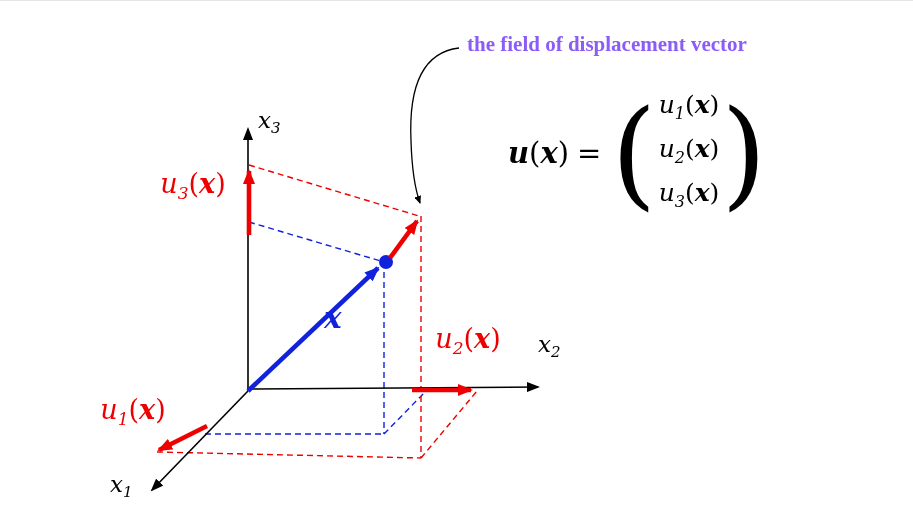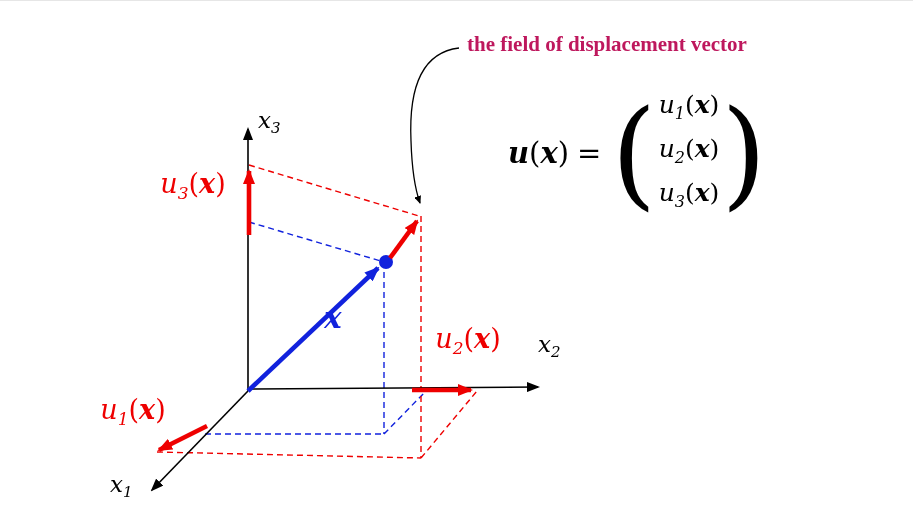--- a/index.html
+++ b/index.html
@@ -82,21 +82,21 @@
     stroke-width: 1.3;
     fill: none;
   }
 
   
   .annotation {
     position: absolute;
     left: 467px;
     top: 31px;
     font: bold 21px "Liberation Serif", serif;
-    color: #be185d;
+    color: #8b5cf6;
     white-space: nowrap;
   }
 
   
   .equation {
     position: absolute;
     left: 508px;
     top: 86px;
     display: flex;
     align-items: center;

